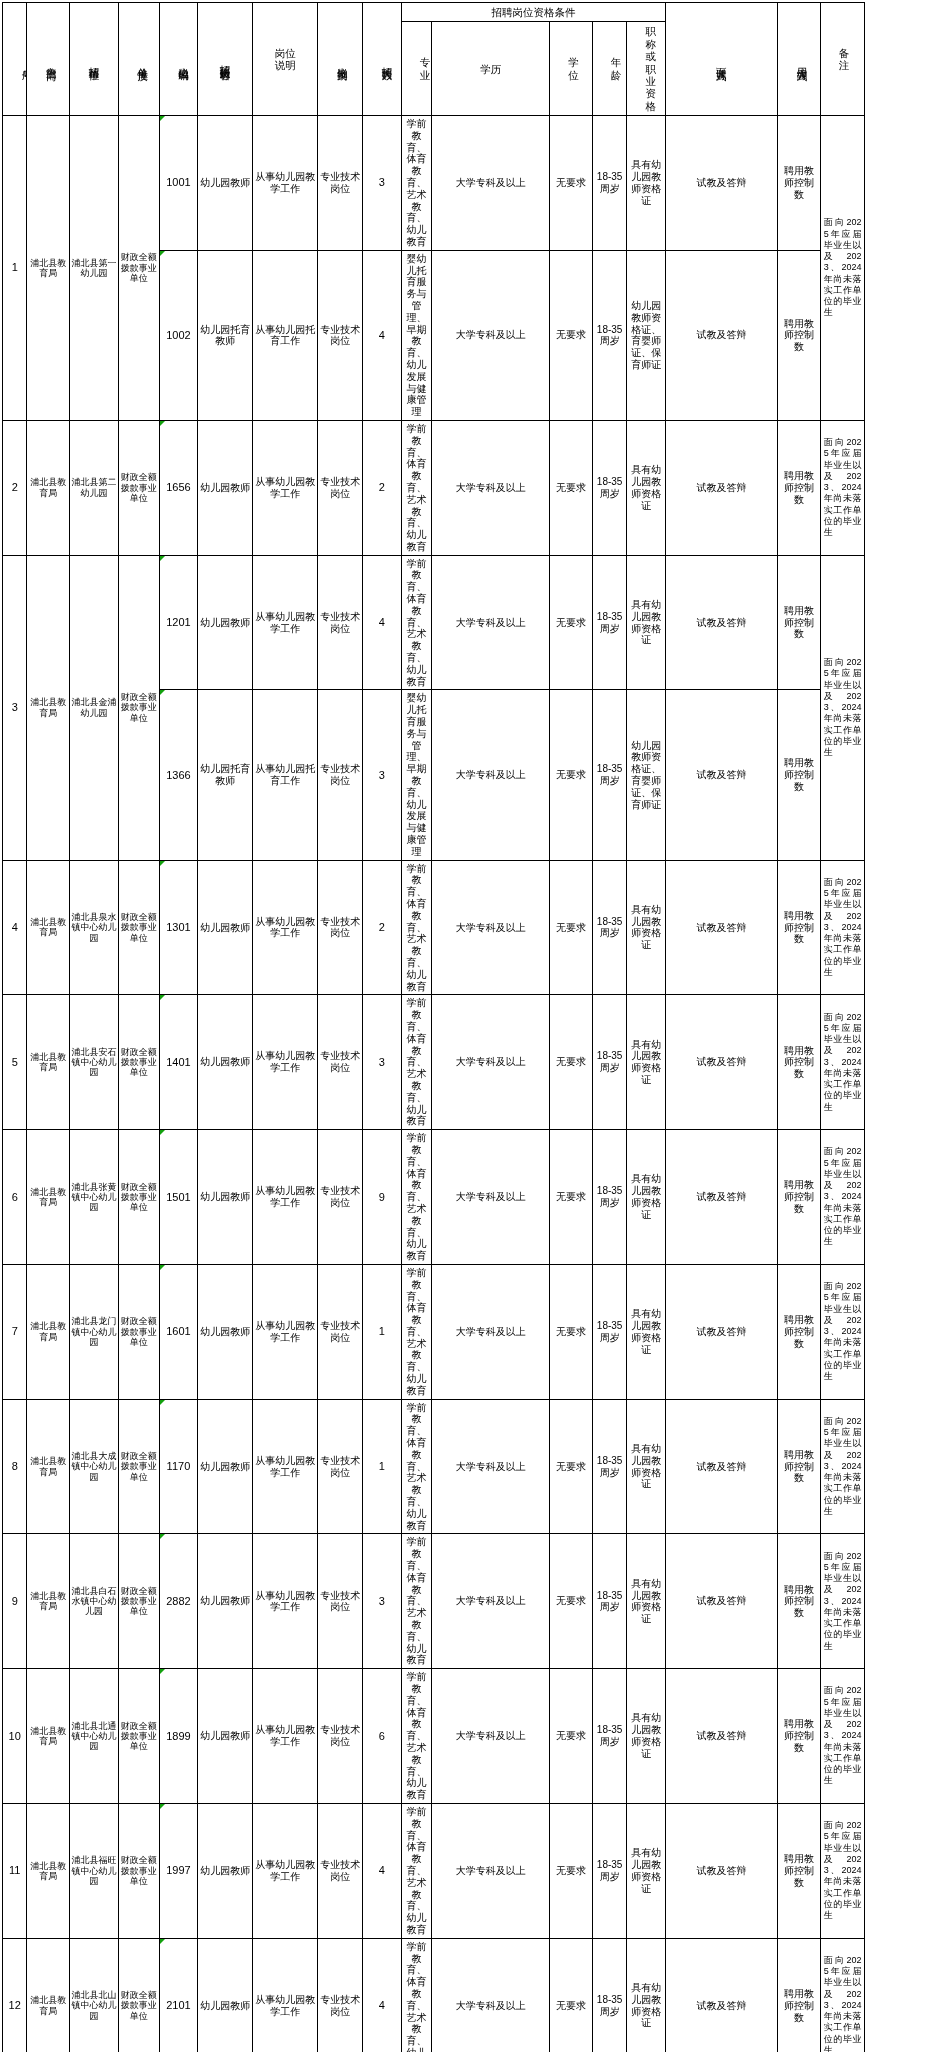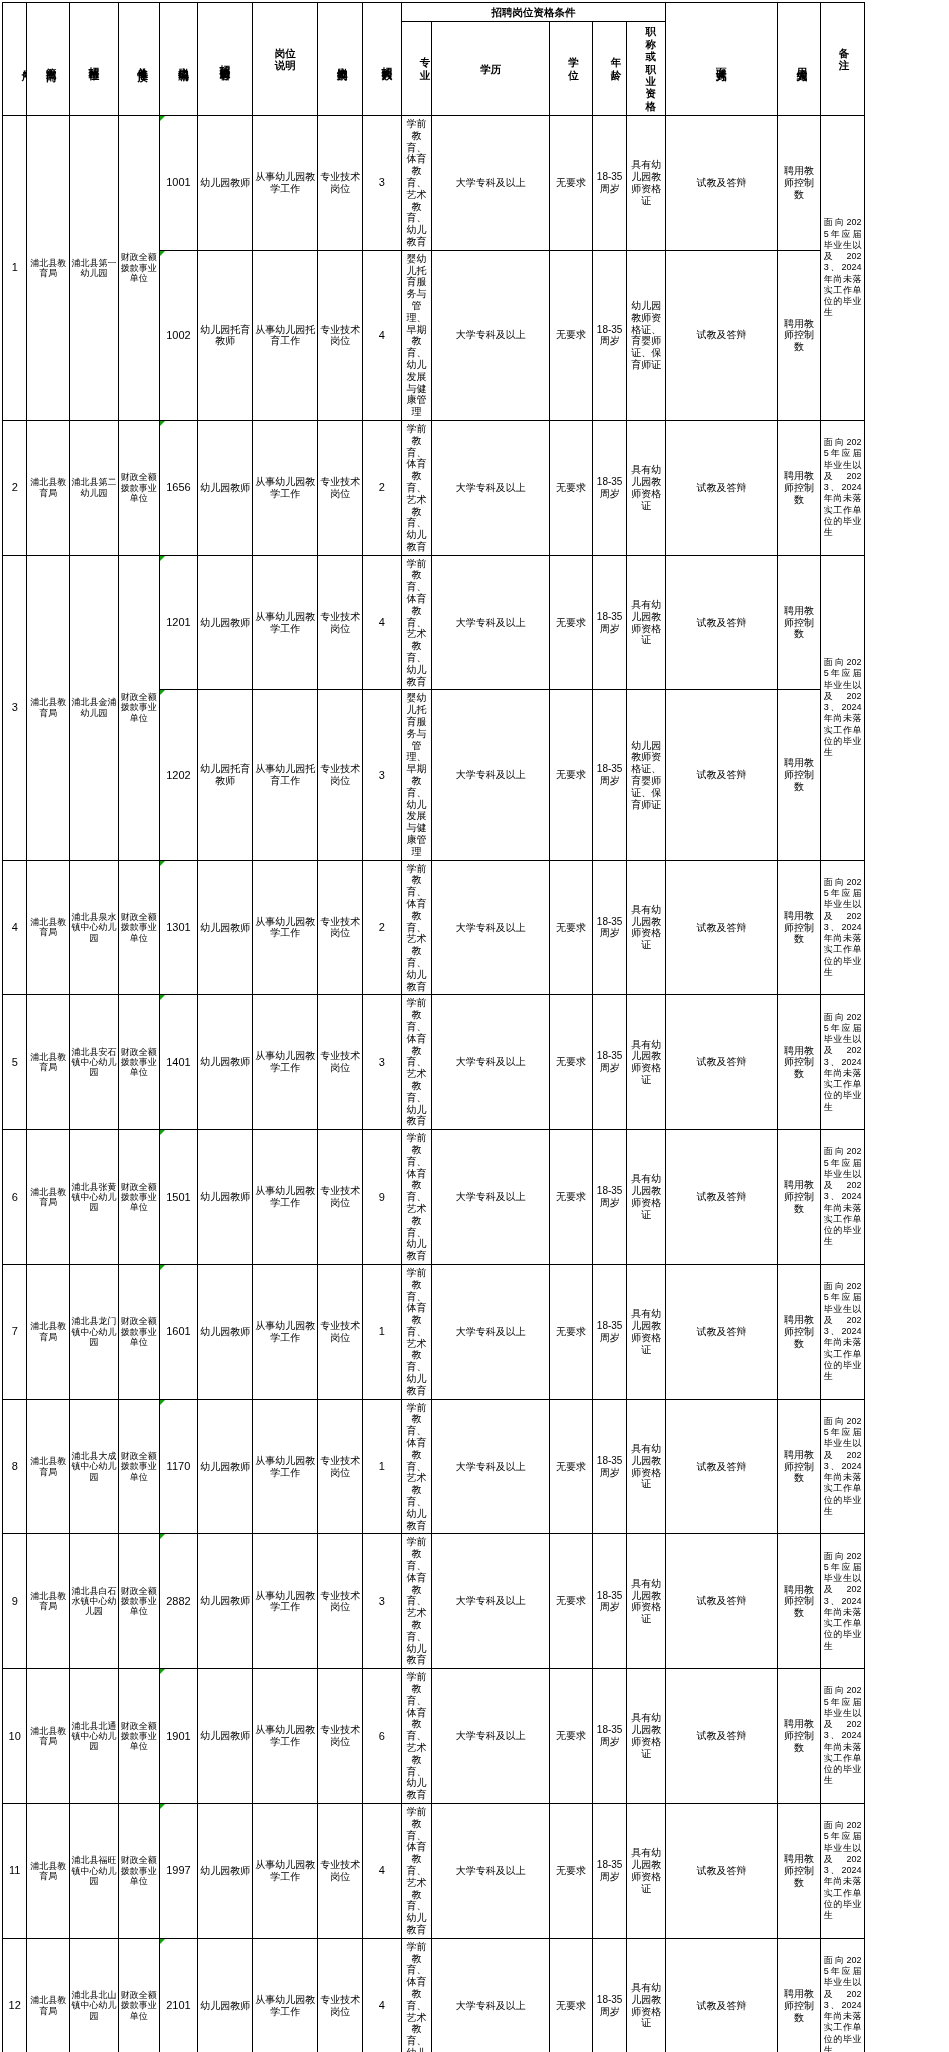--- a/index.html
+++ b/index.html
@@ -25,21 +25,21 @@
     border: 1px solid #000000;
     text-align: center;
     vertical-align: middle;
     padding: 2px 1px;
     font-size: 10px;
     line-height: 1.18;
     word-break: break-all;
     overflow: hidden;
   }
   thead th {
-    font-weight: bold;
+    font-weight: normal;
     font-size: 10.5px;
     padding: 3px 18px;
   }
   .vert {
     writing-mode: vertical-rl;
     text-orientation: upright;
     letter-spacing: 1px;
     margin: 0 auto;
     white-space: nowrap;
   }
@@ -194,21 +194,21 @@
           <td class="cell ">学前教育、体育教育、艺术教育、幼儿教育</td>
           <td class="cell ">大学专科及以上</td>
           <td class="cell ">无要求</td>
           <td class="cell ">18-35周岁</td>
           <td class="cell ">具有幼儿园教师资格证</td>
           <td class="cell ">试教及答辩</td>
           <td class="cell ">聘用教师控制数</td>
           <td class="cell remark" rowspan="2">面向2025年应届毕业生以及2023、2024年尚未落实工作单位的毕业生</td>
         </tr>
         <tr>
-          <td class="cell num mark">1202</td>
+          <td class="cell num mark">1366</td>
           <td class="cell ">幼儿园托育教师</td>
           <td class="cell ">从事幼儿园托育工作</td>
           <td class="cell ">专业技术岗位</td>
           <td class="cell num">3</td>
           <td class="cell ">婴幼儿托育服务与管理、早期教育、幼儿发展与健康管理</td>
           <td class="cell ">大学专科及以上</td>
           <td class="cell ">无要求</td>
           <td class="cell ">18-35周岁</td>
           <td class="cell ">幼儿园教师资格证、育婴师证、保育师证</td>
           <td class="cell ">试教及答辩</td>
@@ -326,21 +326,21 @@
           <td class="cell ">具有幼儿园教师资格证</td>
           <td class="cell ">试教及答辩</td>
           <td class="cell ">聘用教师控制数</td>
           <td class="cell remark" rowspan="1">面向2025年应届毕业生以及2023、2024年尚未落实工作单位的毕业生</td>
         </tr>
         <tr>
           <td class="cell num" rowspan="1">10</td>
           <td class="cell tiny" rowspan="1">浦北县教育局</td>
           <td class="cell tiny" rowspan="1">浦北县北通镇中心幼儿园</td>
           <td class="cell tiny" rowspan="1">财政全额拨款事业单位</td>
-          <td class="cell num mark">1901</td>
+          <td class="cell num mark">1899</td>
           <td class="cell ">幼儿园教师</td>
           <td class="cell ">从事幼儿园教学工作</td>
           <td class="cell ">专业技术岗位</td>
           <td class="cell num">6</td>
           <td class="cell ">学前教育、体育教育、艺术教育、幼儿教育</td>
           <td class="cell ">大学专科及以上</td>
           <td class="cell ">无要求</td>
           <td class="cell ">18-35周岁</td>
           <td class="cell ">具有幼儿园教师资格证</td>
           <td class="cell ">试教及答辩</td>

